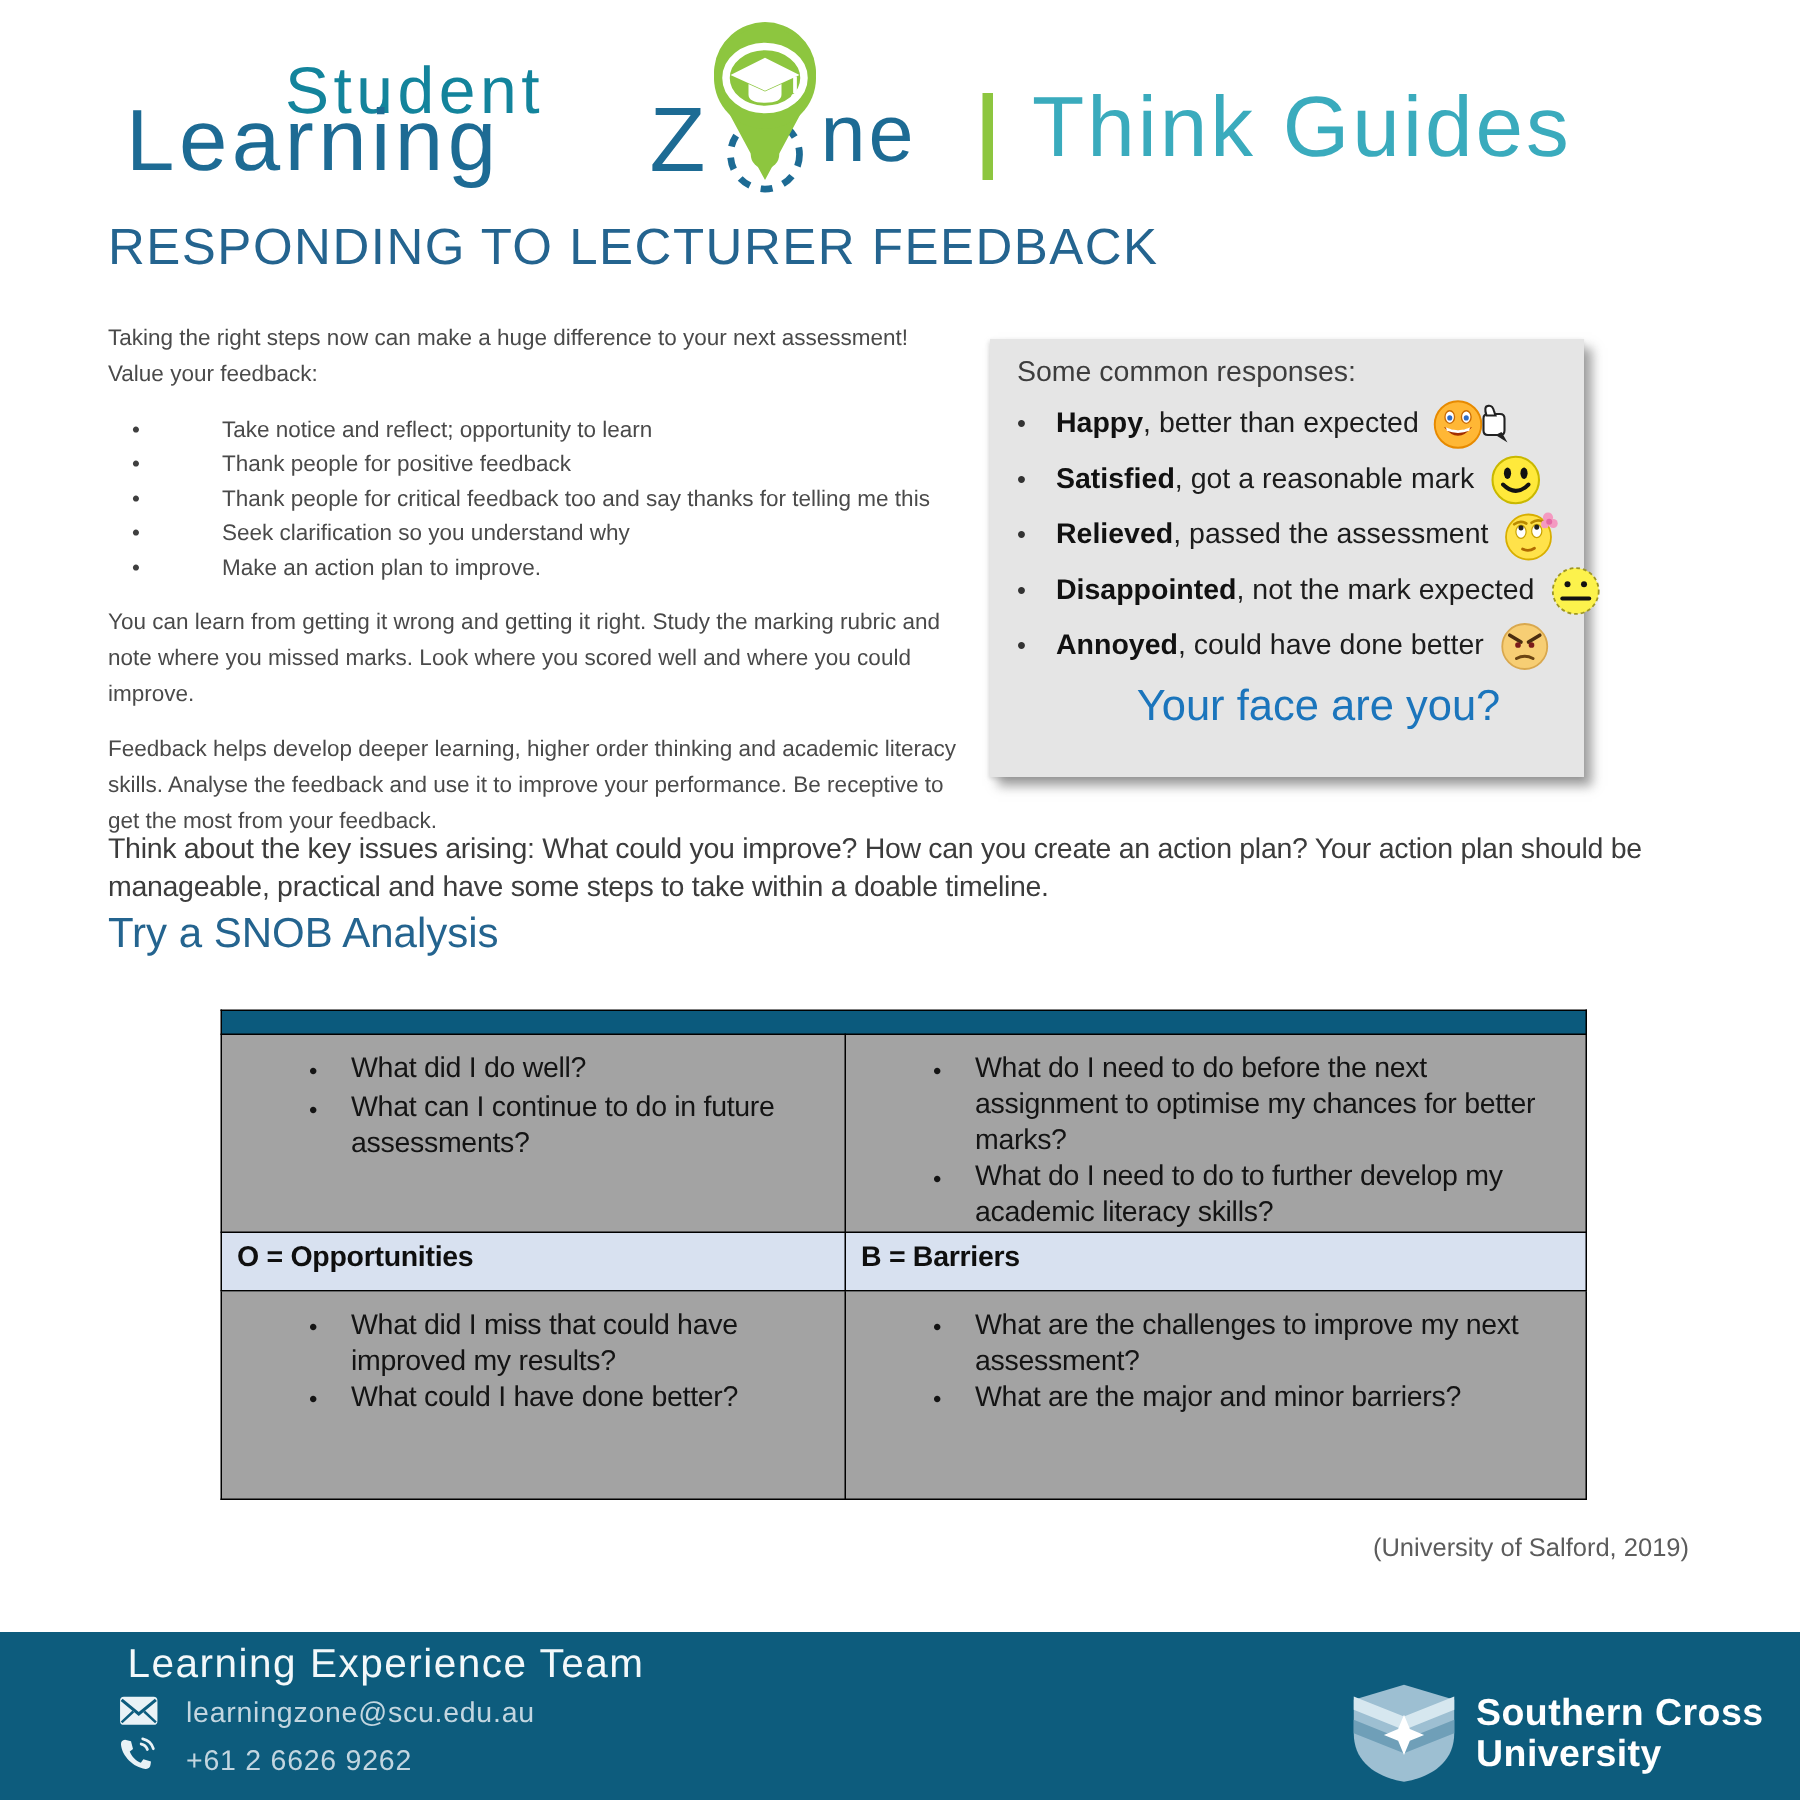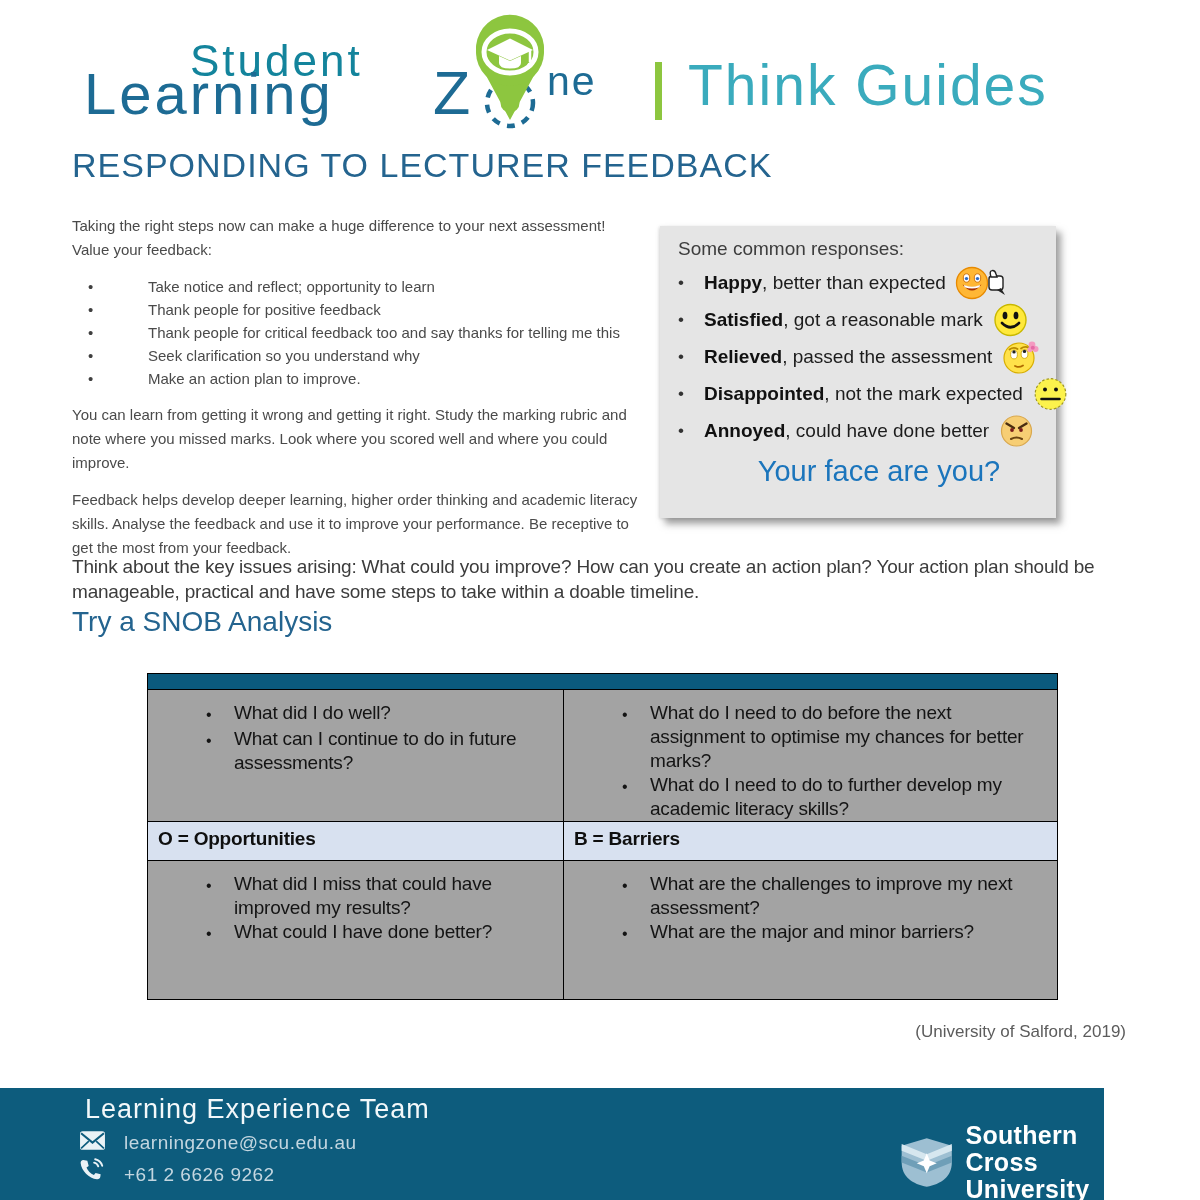--- a/index.html
+++ b/index.html
@@ -6,21 +6,21 @@
   html,body { background:#e8e8e8; }
   .page {
     position: relative; width: 1200px; height: 1200px; margin: 0 auto;
     background: #ffffff; overflow: hidden;
     font-family: "Liberation Sans", sans-serif; color: #474747;
   }
   
   .logo-student { position:absolute; left:190px; top:36px; font-size:44px; letter-spacing:3px; color:#13849c; }
   .logo-learning { position:absolute; left:84px; top:60px; font-size:58px; letter-spacing:3px; color:#1d6b94; }
   .logo-z  { position:absolute; left:433px; top:58px; font-size:61px; color:#1d6b94; }
-  .logo-ne { position:absolute; left:547px; top:58px; font-size:41px; letter-spacing:2px; color:#1d6b94; }
+  .logo-ne { position:absolute; left:547px; top:58px; font-size:54px; letter-spacing:2px; color:#1d6b94; }
   .logo-pin { position:absolute; left:458px; top:12px; }
   .logo-divider { position:absolute; left:655px; top:62px; width:7px; height:58px; background:#8dc63f; }
   .logo-quick { position:absolute; left:688px; top:52px; font-size:57px; letter-spacing:2px; color:#3aabbd; }
 
   
   .doc-title { position:absolute; left:72px; top:146px; font-size:34px; letter-spacing:1px; color:#24648f; font-weight:500; }
 
   
   .left-col { position:absolute; left:72px; top:214px; width:566px; font-size:15px; line-height:24px; color:#4a4a4a; }
   .left-col .block + .block { margin-top:13px; }
@@ -55,21 +55,21 @@
   td.c1 { width:416px; }
   .r1 td.tcell { height:115px; }
   .r2 td.tcell { height:139px; }
   .cell-bullets { list-style:none; margin-top:11px; }
   .cell-bullets li { display:flex; font-size:19px; line-height:24px; color:#141414; letter-spacing:-0.2px; }
   .cell-bullets li::before { content:"\2022"; flex:0 0 28px; margin-left:58px; font-size:16px; padding-top:2px; }
   .cell-bullets li span { flex:1; padding-right:16px; }
   .citation { position:absolute; top:1022px; right:74px; font-size:17px; color:#5c5c5c; }
 
   
-  .footer { position:absolute; left:0; top:1088px; width:1104px; height:112px; background:#0d5c7d; }
+  .footer { position:absolute; left:0; top:1088px; width:1200px; height:112px; background:#0d5c7d; }
   .team { position:absolute; left:85px; top:6px; font-size:27px; letter-spacing:1px; color:#f3f8fa; }
   .contact-icon { position:absolute; left:79px; }
   .icon-mail { top:42px; }
   .icon-phone { top:70px; }
   .contact-text { position:absolute; left:124px; font-size:19px; letter-spacing:0.5px; color:#c3d6e0; }
   .email-text { top:44px; }
   .phone-text { top:76px; }
   .scu-logo { position:absolute; left:900px; top:34px; display:flex; align-items:center; }
   .scu-text { margin-left:12px; color:#ffffff; font-weight:700; font-size:25px; line-height:27px; letter-spacing:0.3px; }
 </style>

